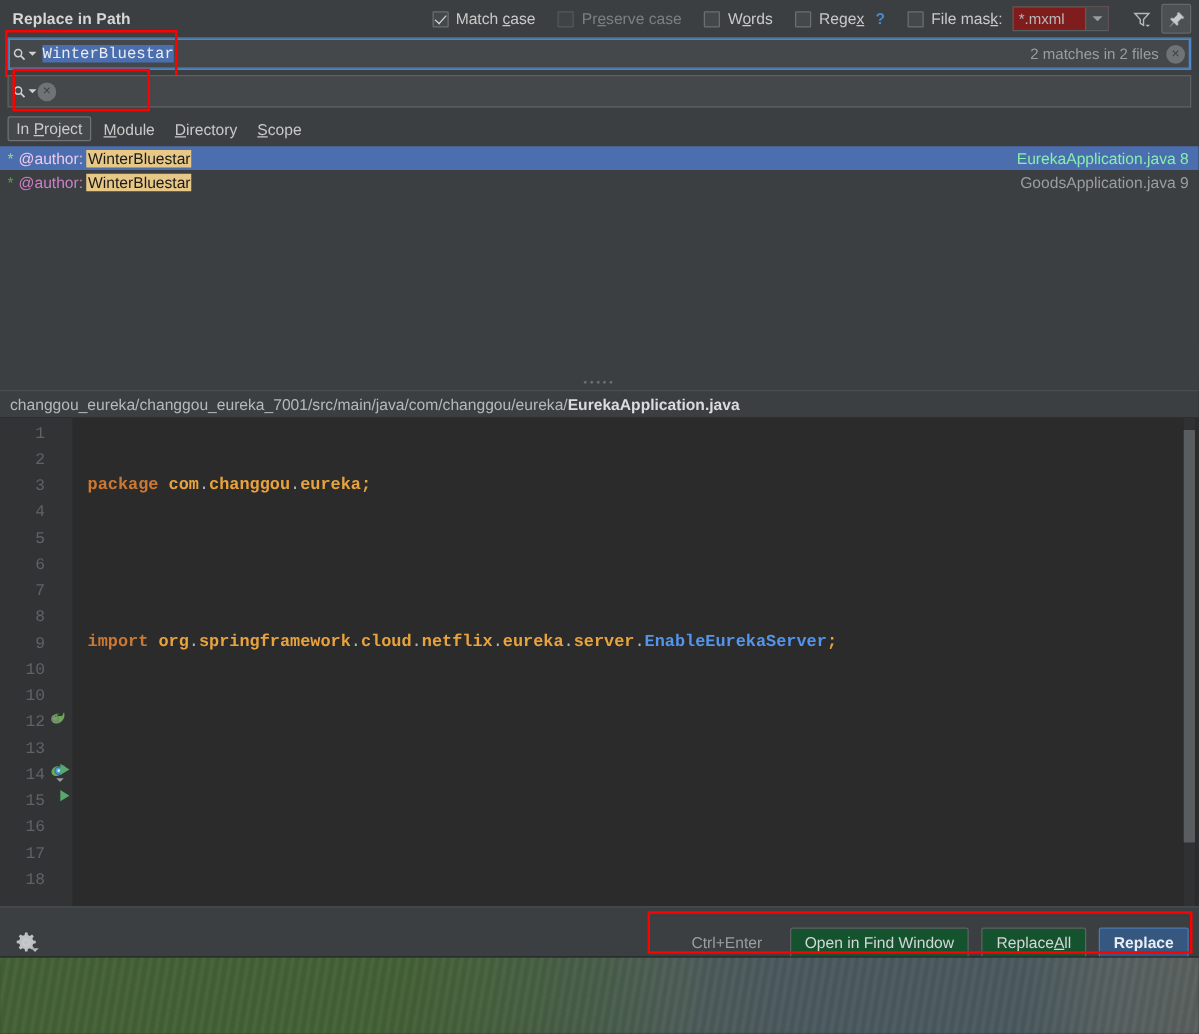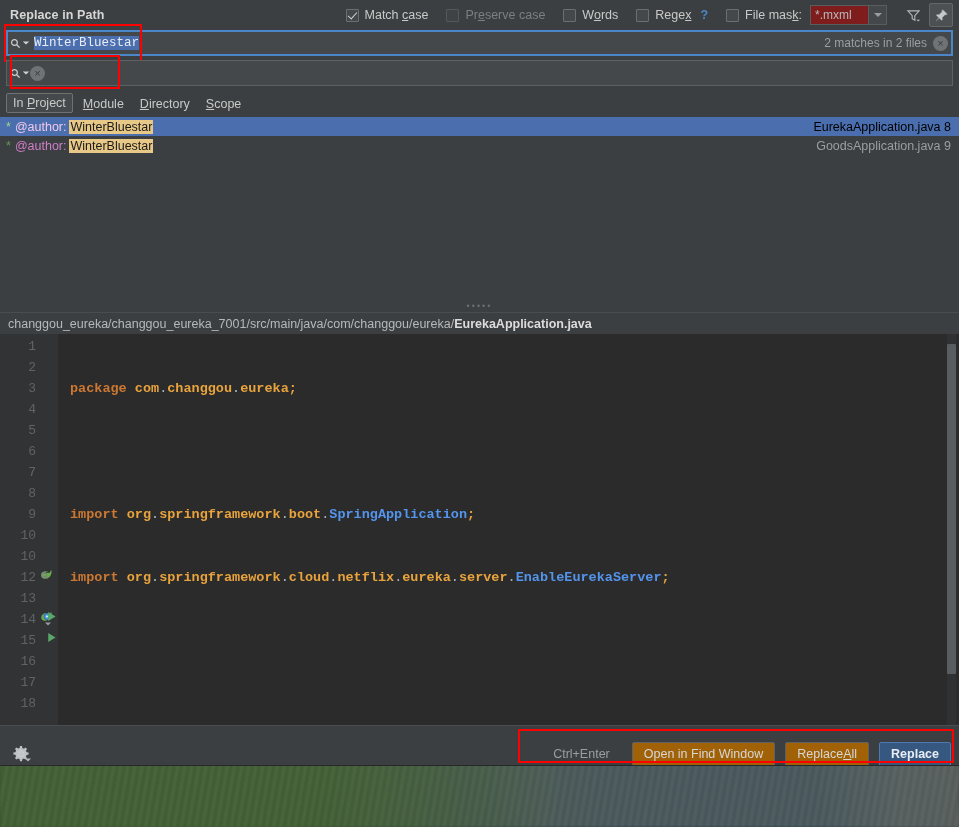--- a/index.html
+++ b/index.html
@@ -135,21 +135,21 @@
     height: 19px; display:flex; align-items:center;
     padding: 0 8px 0 6px; font-size: 12.5px; white-space: nowrap;
   }
   .res-row.selected { background: #4b6eaf; }
   .star { color: #629755; margin-right: 4px; }
   .res-row.selected .star { color:#9fd48c; }
   .tagname { color: #cf7ec7; }
   .res-row.selected .tagname { color: #f0c8ea; }
   .hit { background:#e8c887; color:#1a1a1a; padding:0 1px; }
   .res-file { margin-left:auto; color:#9b9e9f; font-size:12.5px; }
-  .res-row.selected .res-file { color:#000000; }
+  .res-row.selected .res-file { color:#86efac; }
 
   
   .splitter {
     height: 12px; display:flex; align-items:center; justify-content:center;
     background:#3c3f41; flex: 0 0 12px;
   }
   .splitter .dots { letter-spacing:2px; color:#6a6e70; font-size:9px; line-height:6px;}
 
   
   .preview { flex:1; display:flex; flex-direction:column; min-height:0; background:#2b2b2b;}
@@ -189,21 +189,21 @@
     height: 40px; flex:0 0 40px; display:flex; align-items:center;
     padding: 17px 8px 0 12px; background:#3c3f41; border-top:1px solid #4a4d4f;
     position:relative;
   }
   .gear { width:18px; height:18px; position:relative; }
   .bb-spacer { flex:1; }
   .shortcut { font-size:12.5px; color:#9b9e9f; margin-right:12px; }
   .btn {
     height: 25px; min-width: 70px; padding: 0 11px;
     display:flex; align-items:center; justify-content:center;
-    background:#a16207; border:1px solid #5e6264; border-radius:2px;
+    background:#14532d; border:1px solid #5e6264; border-radius:2px;
     font-size:12.5px; color:#d6d6d6; margin-left:10px;
   }
   .btn.primary { background:#365880; border-color:#4a7ab0; color:#e8edf3; font-weight:bold;}
 </style>
 </head>
 <body>
 
 <div id="desktop"></div>
 
 <div id="dialog">
@@ -364,21 +364,20 @@
         <span class="gicon" style="right:-2px;top:296px">
           <svg width="13" height="13" viewBox="0 0 16 16">
             <path d="M4 2.5l9 5.5-9 5.5z" fill="#59a869"></path>
           </svg>
         </span>
       </div>
 
       <div class="code">
         <div class="ln"><span class="kw">package</span> <span class="org">com</span>.<span class="org">changgou</span>.<span class="org">eureka</span><span class="org">;</span></div>
         <div class="ln"></div>
-        <div class="ln"><span class="kw">import</span> <span class="org">org</span>.<span class="org">springframework</span>.<span class="org">boot</span>.<span class="blue">SpringApplication</span><span class="org">;</span></div>
         <div class="ln"><span class="kw">import</span> <span class="org">org</span>.<span class="org">springframework</span>.<span class="org">cloud</span>.<span class="org">netflix</span>.<span class="org">eureka</span>.<span class="org">server</span>.<span class="blue">EnableEurekaServer</span><span class="org">;</span></div>
         <div class="ln"></div>
         
         
         
         
         
         
         
         

